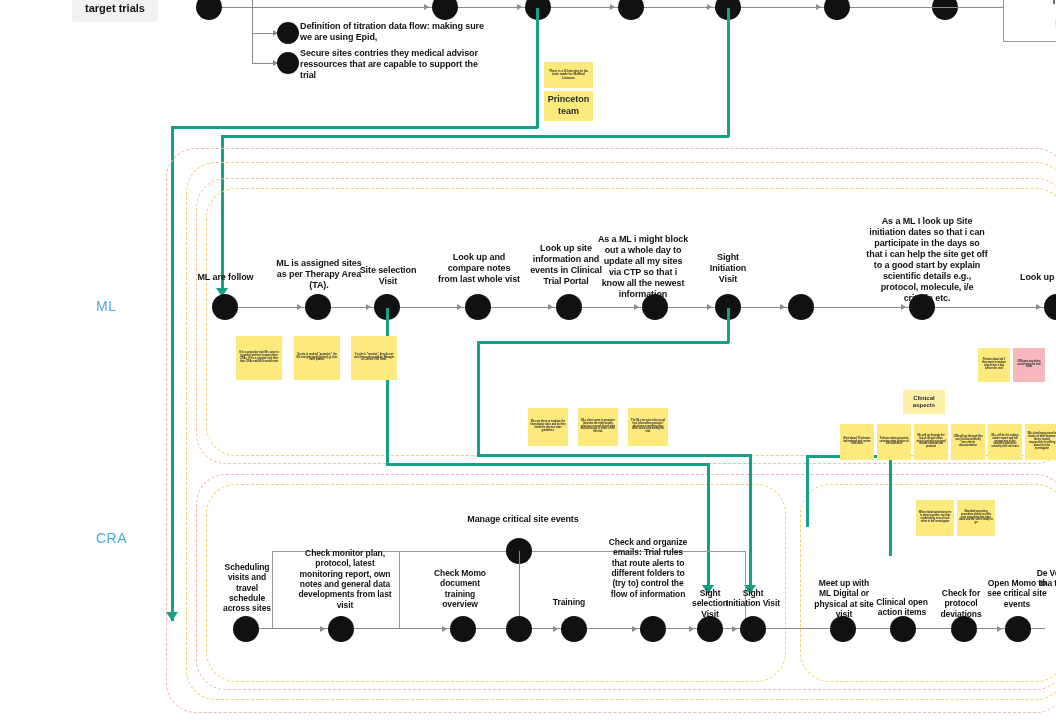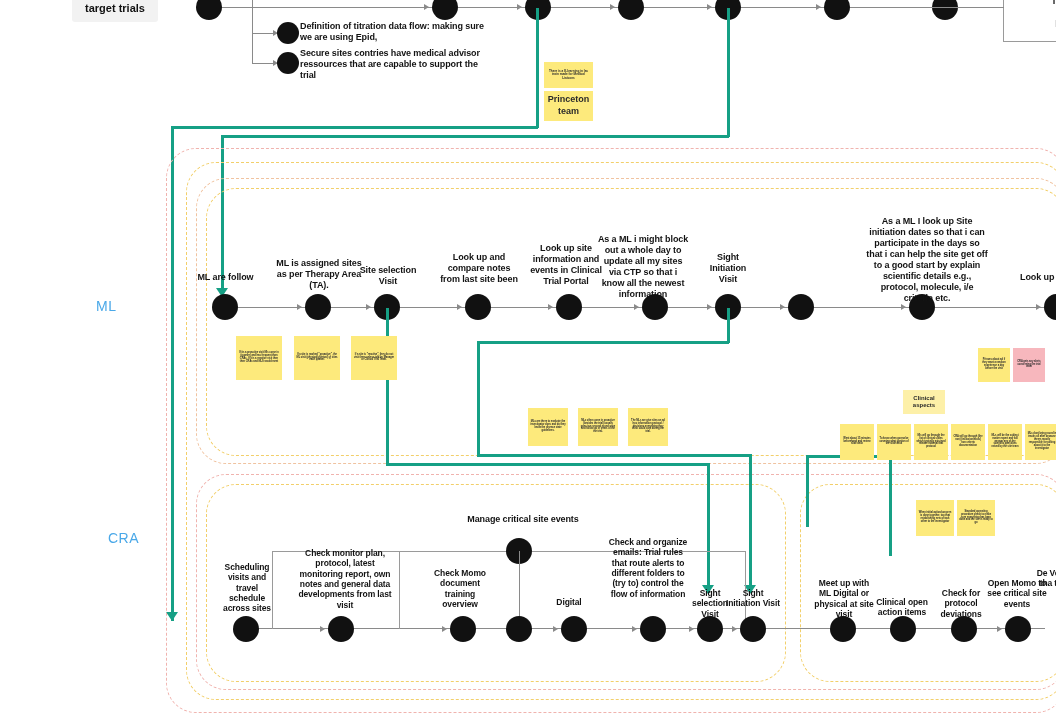--- a/index.html
+++ b/index.html
@@ -130,21 +130,21 @@
   <div class="vline" style="left:252px;top:0px;height:64px;"></div>
   <div class="hline" style="left:252px;top:33px;width:25px;"></div>
   <div class="hline" style="left:252px;top:63px;width:25px;"></div>
   <div class="arrow" style="left:273px;top:30px;"></div>
   <div class="arrow" style="left:273px;top:60px;"></div>
 
   <div class="node sm" style="left:277px;top:22px;"></div>
   <div class="node sm" style="left:277px;top:52px;"></div>
 
   <div class="cap s9" style="left:300px;top:21px;width:190px;text-align:left;">Definition of titration data flow: making sure we are using Epid,</div>
-  <div class="cap s9" style="left:300px;top:48px;width:190px;text-align:left;">Secure sites contries have medical advisor ressources that are capable to support the trial</div>
+  <div class="cap s9" style="left:300px;top:48px;width:190px;text-align:left;">Secure sites contries they medical advisor ressources that are capable to support the trial</div>
 
   <div class="card" style="left:1003px;top:-28px;width:120px;height:70px;"></div>
   <div class="cardtext" style="left:1008px;top:-4px;width:110px;white-space:pre-line;">If a s
 (mi
 hav
 lou</div>
   <div class="hline" style="left:932px;top:7px;width:72px;"></div>
 
   <div class="sticky mini" style="left:544px;top:62px;width:49px;height:26px;">There is a E-learning in las train made for Medical Liaisons</div>
   <div class="sticky big" style="left:544px;top:91px;width:49px;height:30px;">Princeton team</div>
@@ -153,21 +153,21 @@
   <div class="teal tealh" style="left:172px;top:126px;width:366px;"></div>
   <div class="teal tealv" style="left:171px;top:126px;height:495px;"></div>
   <div class="teal-arrow-down" style="left:166px;top:612px;"></div>
 
   <div class="teal tealv" style="left:727px;top:8px;height:129px;"></div>
   <div class="teal tealh" style="left:222px;top:135px;width:507px;"></div>
   <div class="teal tealv" style="left:221px;top:135px;height:158px;"></div>
   <div class="teal-arrow-down" style="left:216px;top:288px;"></div>
 
   <div class="rowlabel" style="left:96px;top:298px;">ML</div>
-  <div class="rowlabel" style="left:108px;top:530px;">CRA</div>
+  <div class="rowlabel" style="left:96px;top:530px;">CRA</div>
 
   <div class="dashbox red" style="left:166px;top:148px;width:900px;height:565px;"></div>
   <div class="dashbox yellow" style="left:186px;top:162px;width:880px;height:538px;"></div>
 
   <div class="dashbox orange" style="left:196px;top:178px;width:870px;height:286px;"></div>
   <div class="dashbox yellow" style="left:206px;top:188px;width:860px;height:268px;"></div>
 
   <div class="dashbox red" style="left:196px;top:474px;width:870px;height:216px;"></div>
   <div class="dashbox yellow" style="left:206px;top:484px;width:580px;height:198px;"></div>
   <div class="dashbox yellow" style="left:800px;top:484px;width:266px;height:198px;"></div>
@@ -191,21 +191,21 @@
   <div class="arrow" style="left:548px;top:304px;"></div>
   <div class="arrow" style="left:634px;top:304px;"></div>
   <div class="arrow" style="left:707px;top:304px;"></div>
   <div class="arrow" style="left:780px;top:304px;"></div>
   <div class="arrow" style="left:901px;top:304px;"></div>
   <div class="arrow" style="left:1036px;top:304px;"></div>
 
   <div class="cap s9" style="left:188px;top:272px;width:75px;">ML are follow</div>
   <div class="cap s9" style="left:276px;top:258px;width:86px;">ML is assigned sites as per Therapy Area (TA).</div>
   <div class="cap s9" style="left:352px;top:265px;width:72px;">Site selection Visit</div>
-  <div class="cap s9" style="left:437px;top:252px;width:84px;">Look up and compare notes from last site been</div>
+  <div class="cap s9" style="left:437px;top:252px;width:84px;">Look up and compare notes from last whole vist</div>
   <div class="cap s9" style="left:524px;top:243px;width:84px;">Look up site information and events in Clinical Trial Portal</div>
   <div class="cap s9" style="left:597px;top:234px;width:92px;">As a ML i might block out a whole day to update all my sites via CTP so that i know all the newest information</div>
   <div class="cap s9" style="left:700px;top:252px;width:56px;">Sight Initiation Visit</div>
   <div class="cap s9" style="left:866px;top:216px;width:122px;">As a ML I look up Site initiation dates so that i can participate in the days so that i can help the site get off to a good start by explain scientific details e.g., protocol, molecule, i/e criteria etc.</div>
   <div class="cap s9" style="left:1020px;top:272px;width:60px;text-align:left;">Look up s</div>
 
   <div class="teal tealv" style="left:386px;top:308px;height:157px;"></div>
   <div class="teal tealh" style="left:386px;top:463px;width:323px;"></div>
   <div class="teal tealv" style="left:707px;top:463px;height:130px;"></div>
   <div class="teal-arrow-down" style="left:702px;top:585px;"></div>
@@ -267,21 +267,21 @@
   <div class="arrow" style="left:320px;top:626px;"></div>
   <div class="arrow" style="left:442px;top:626px;"></div>
   <div class="arrow" style="left:553px;top:626px;"></div>
   <div class="arrow" style="left:632px;top:626px;"></div>
   <div class="arrow" style="left:689px;top:626px;"></div>
   <div class="arrow" style="left:732px;top:626px;"></div>
 
   <div class="cap s85" style="left:219px;top:562px;width:56px;">Scheduling visits and travel schedule across sites</div>
   <div class="cap s85" style="left:295px;top:548px;width:100px;">Check monitor plan, protocol, latest monitoring report, own notes and general data developments from last visit</div>
   <div class="cap s85" style="left:428px;top:568px;width:64px;">Check Momo document training overview</div>
-  <div class="cap s85" style="left:540px;top:597px;width:58px;">Digital</div>
+  <div class="cap s85" style="left:540px;top:597px;width:58px;">Training</div>
   <div class="cap s85" style="left:608px;top:537px;width:80px;">Check and organize emails: Trial rules that route alerts to different folders to (try to) control the flow of information</div>
   <div class="cap s85" style="left:683px;top:588px;width:54px;">Sight selection Visit</div>
   <div class="cap s85" style="left:726px;top:588px;width:54px;">Sight Initiation Visit</div>
 
   <div class="node" style="left:830px;top:616px;"></div>
   <div class="node" style="left:890px;top:616px;"></div>
   <div class="node" style="left:951px;top:616px;"></div>
   <div class="node" style="left:1005px;top:616px;"></div>
 
   <div class="arrow" style="left:997px;top:626px;"></div>

